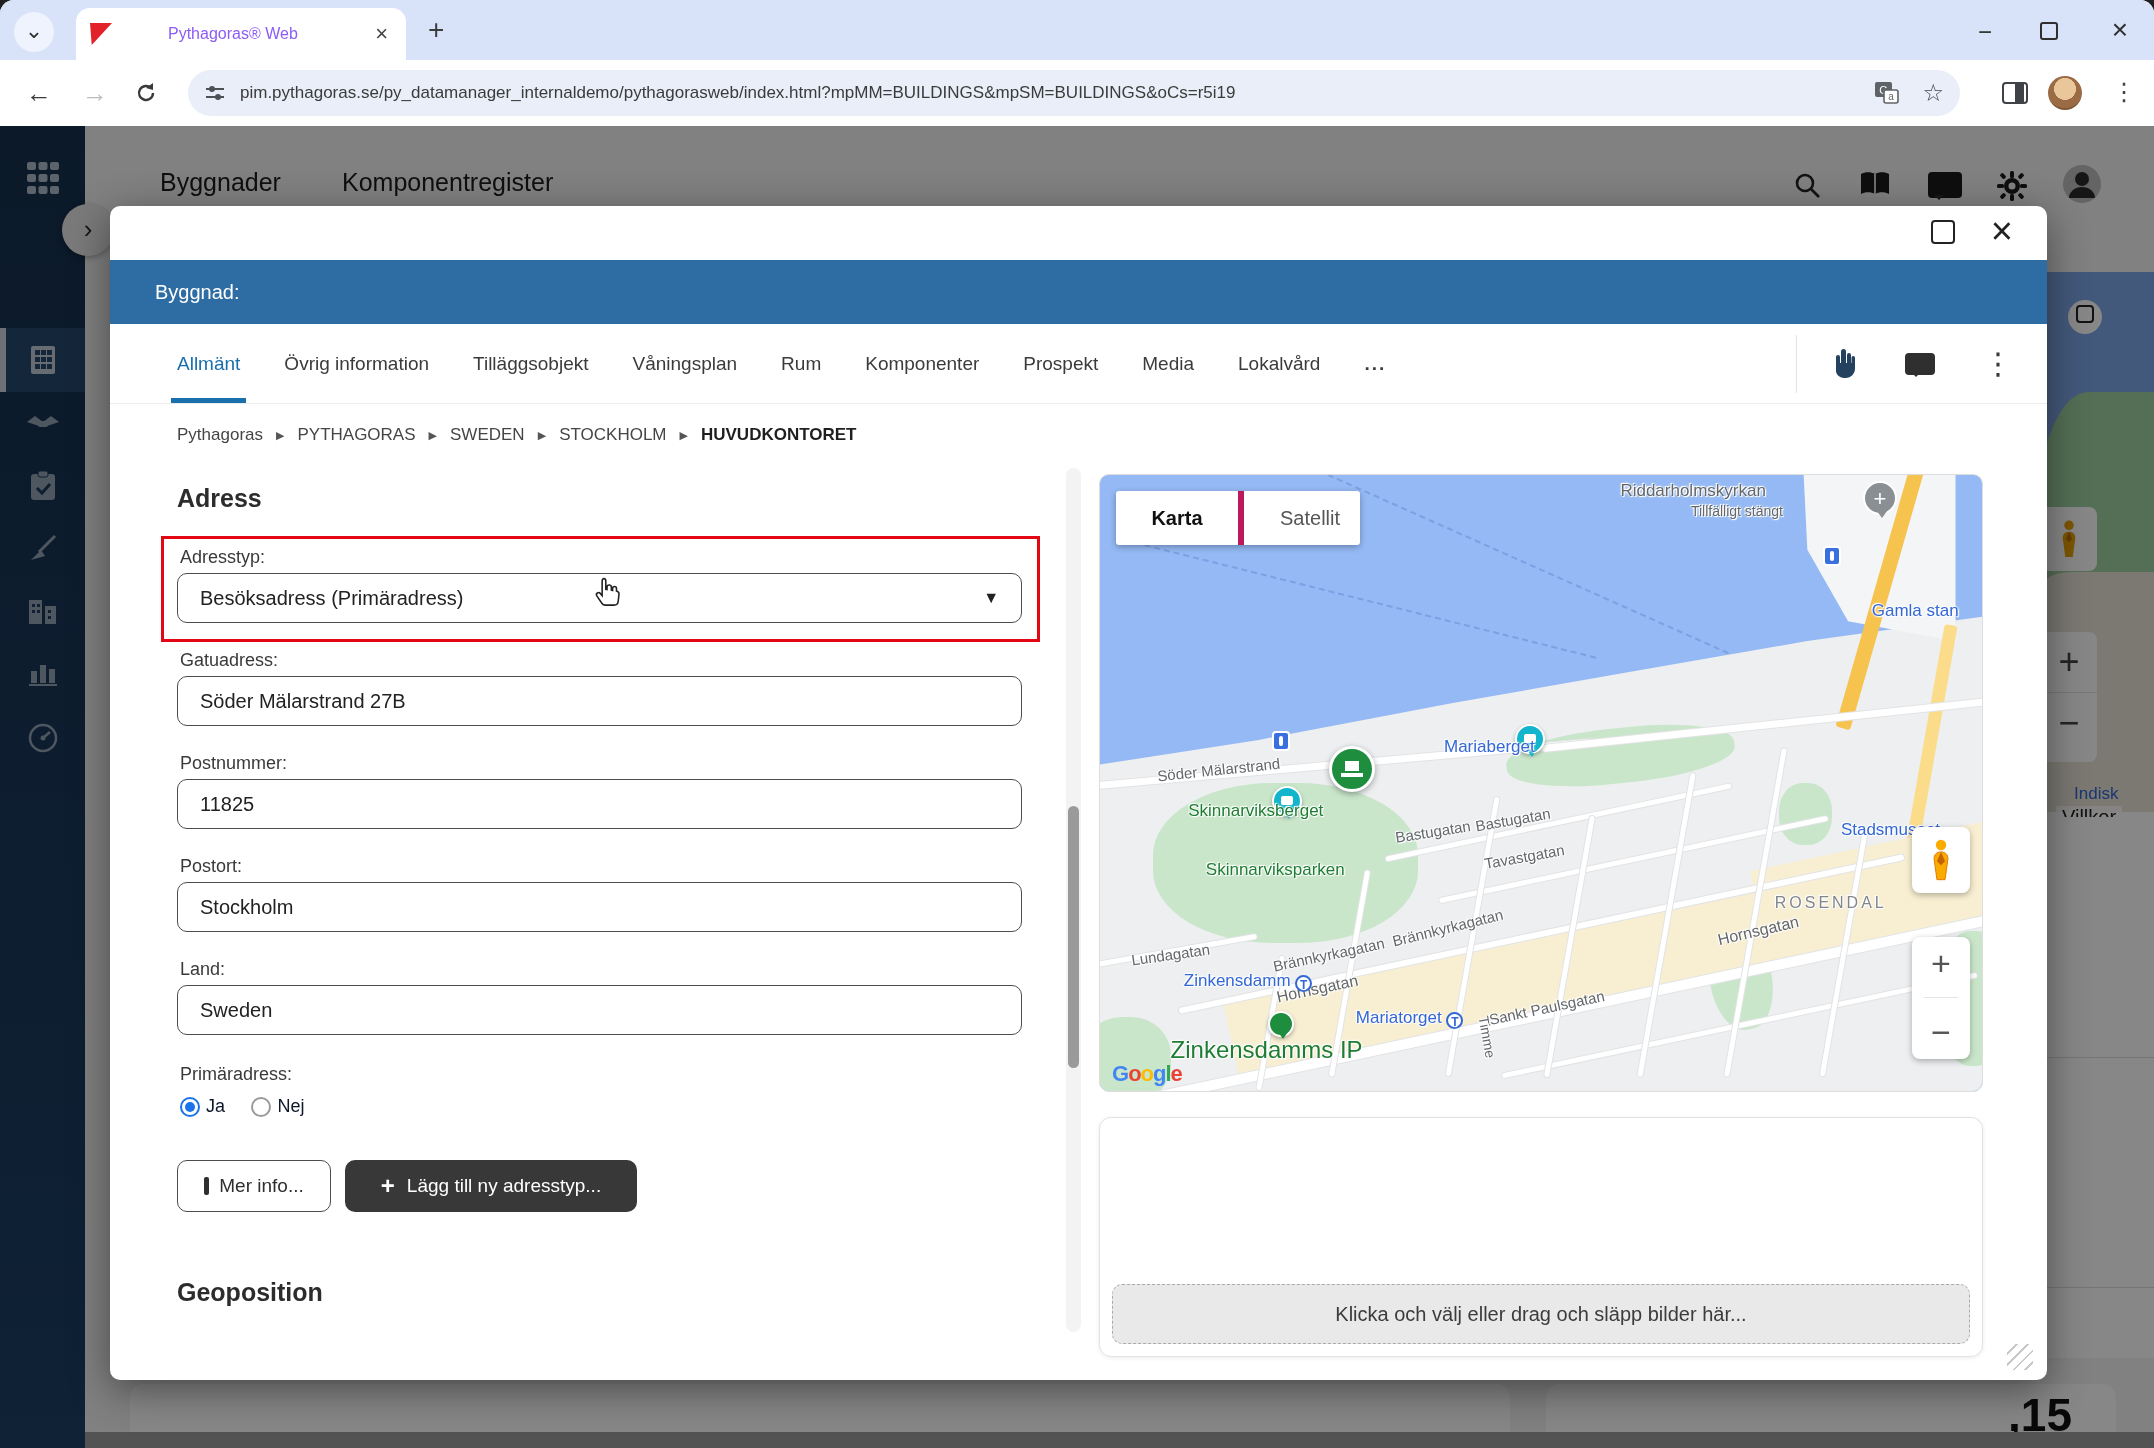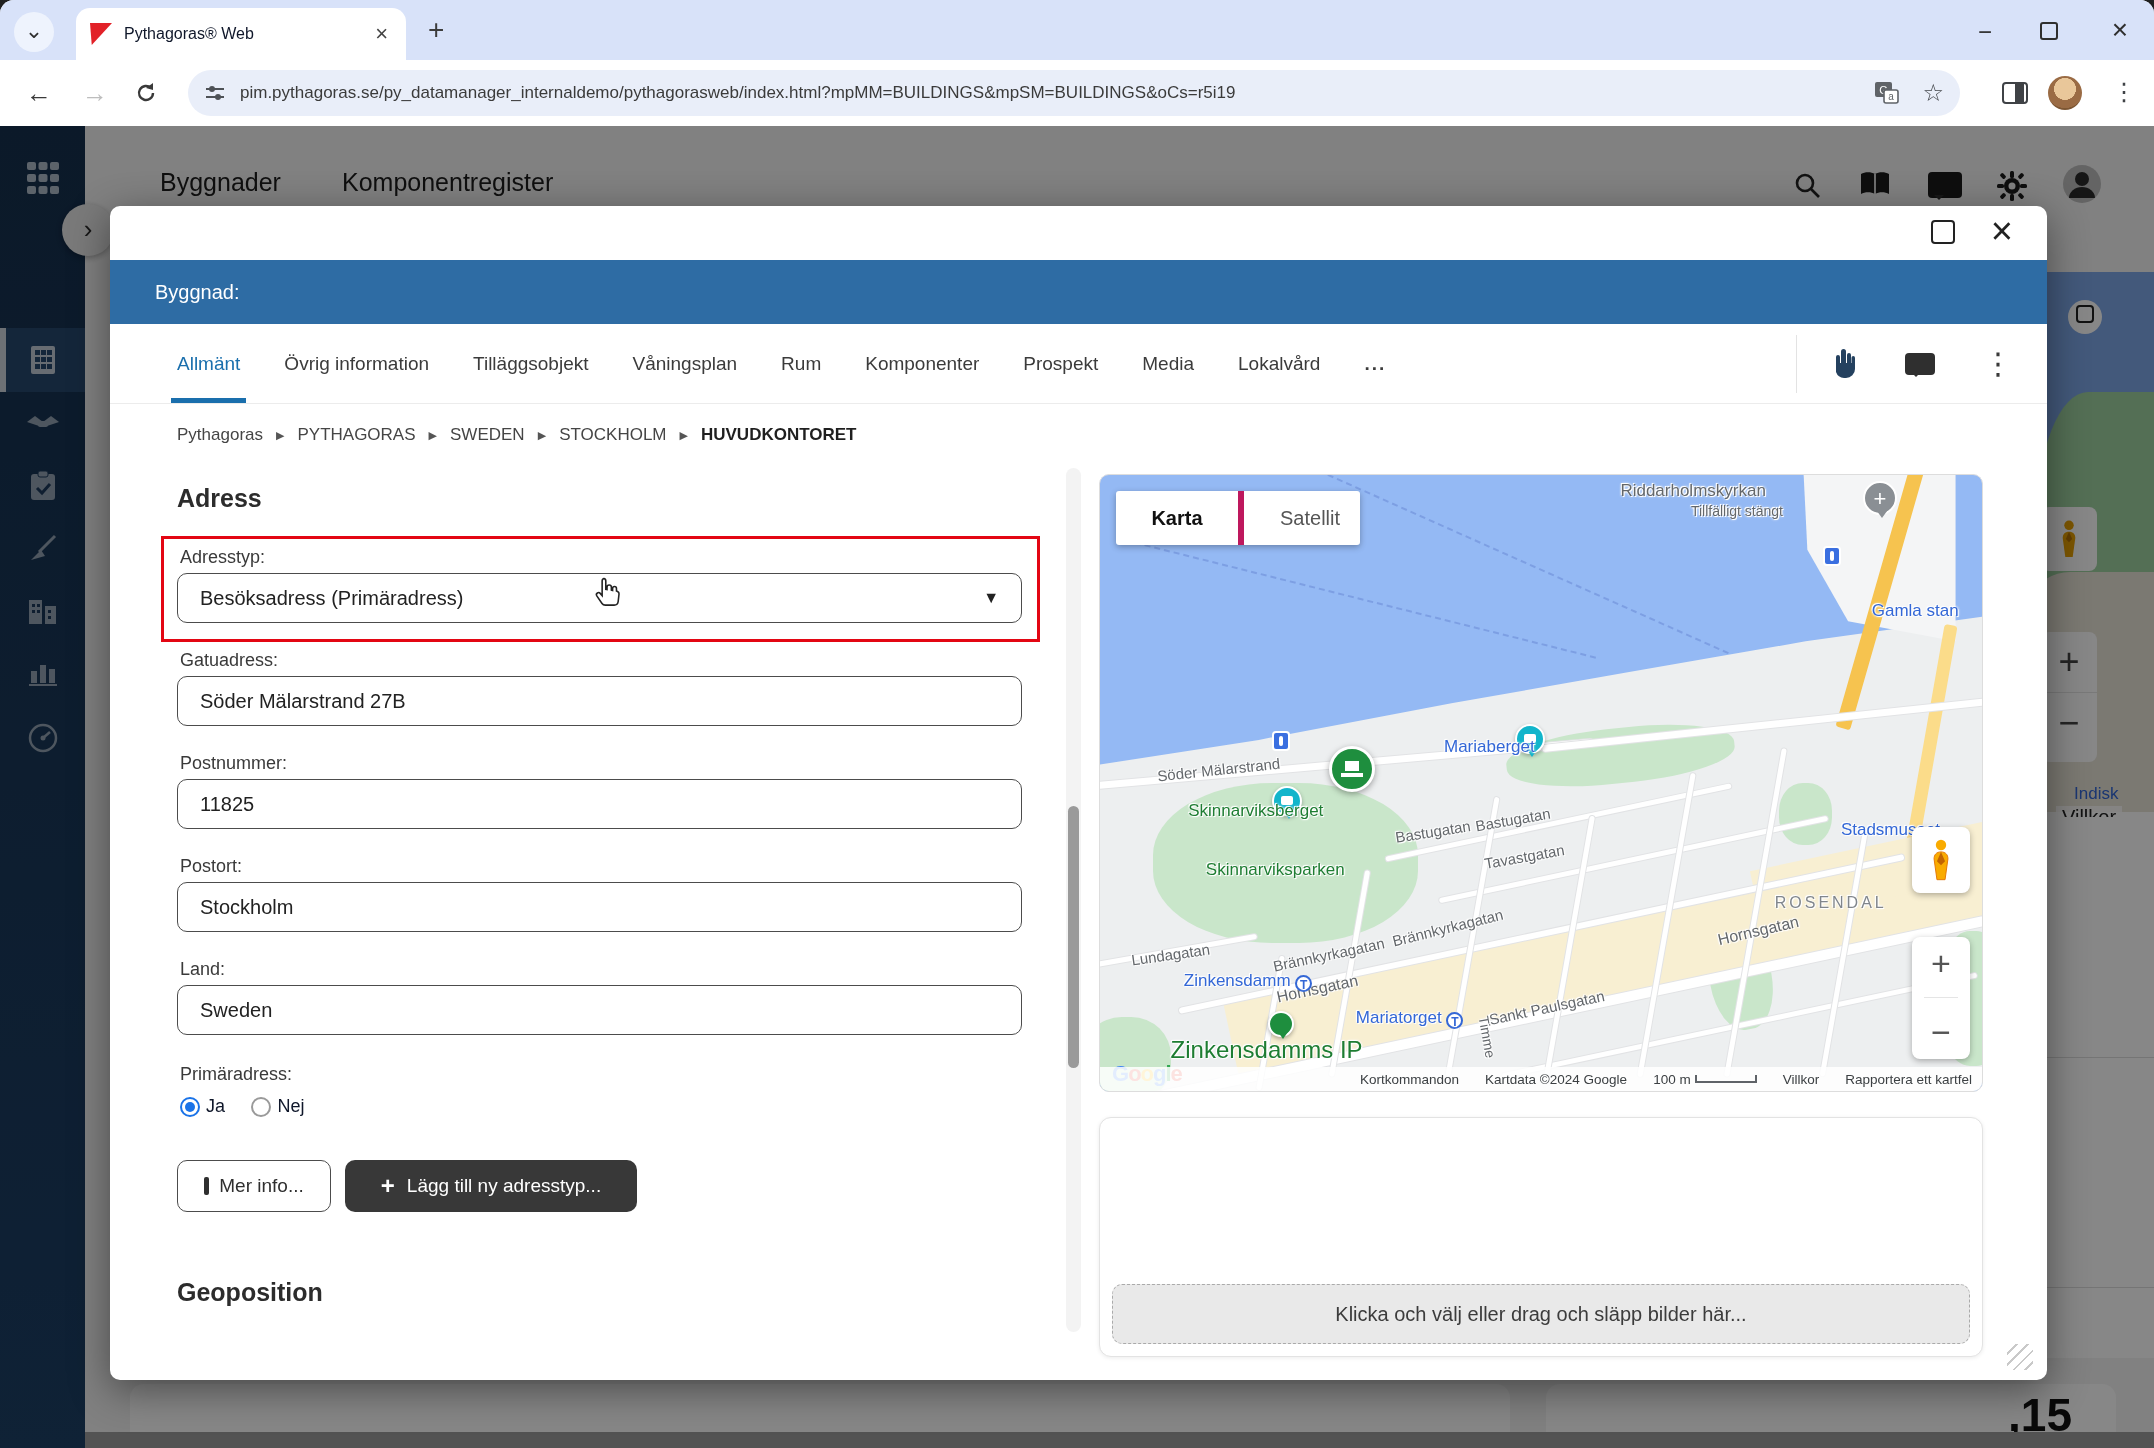--- a/index.html
+++ b/index.html
@@ -4,21 +4,21 @@
 <style>
   html,body{margin:0;padding:0;background:#202020;}
   *{box-sizing:border-box;font-family:"Liberation Sans",sans-serif;}
   .stage{position:relative;width:2154px;height:1448px;overflow:hidden;background:#f2f2f2;border-radius:14px 14px 0 0;}
   .abs{position:absolute;}
   
   .tabstrip{position:absolute;left:0;top:0;width:100%;height:60px;background:#d8e2f9;}
   .tab-chevron{position:absolute;left:14px;top:12px;width:40px;height:40px;border-radius:50%;background:#eef3fd;color:#2f2f2f;font-size:22px;text-align:center;line-height:38px;}
   .tab{position:absolute;left:76px;top:8px;width:330px;height:52px;background:#fff;border-radius:14px 14px 0 0;display:flex;align-items:center;padding:0 14px;}
   .favicon{width:22px;height:22px;background:#e22128;clip-path:polygon(0 0,100% 0,8% 100%);margin-right:12px;flex:none;}
-  .tab-title{font-size:16px;color:#0f172a;white-space:nowrap;overflow:hidden;flex:1;}
+  .tab-title{font-size:16px;color:#8b5cf6;white-space:nowrap;overflow:hidden;flex:1;margin-left:44px;}
   .tab-close{font-size:22px;color:#444;padding:0 4px;}
   .newtab{position:absolute;left:428px;top:14px;font-size:28px;color:#3c3c3c;}
   .winctl{position:absolute;top:18px;font-size:24px;color:#2f2f2f;}
   .win-max{width:18px;height:18px;border:2px solid #2f2f2f;border-radius:3px;}
   .toolbar{position:absolute;left:0;top:60px;width:100%;height:66px;background:#fff;display:flex;align-items:center;}
   .navbtn{font-size:26px;color:#3a3a3a;margin-left:26px;}
   .navbtn.dis{color:#bdbdbd;}
   .urlpill{position:absolute;left:188px;top:10px;width:1772px;height:46px;background:#e9eef9;border-radius:23px;display:flex;align-items:center;padding:0 16px;}
   .url{font-size:17px;color:#3b3b3b;margin-left:14px;flex:1;white-space:nowrap;overflow:hidden;}
   .chrome-star{font-size:24px;color:#44474c;margin-left:26px;}
@@ -505,30 +505,20 @@
           </svg>
       </div>
       <div class="zoomctl">
         <div>+</div>
         <div class="zline"></div>
         <div>−</div>
       </div>
       <div class="glogo">
         <span>G</span><span>o</span><span>o</span><span>g</span><span>l</span><span>e</span>
       </div>
-      <div class="attrib">
-        <span>Kortkommandon</span>
-        <span>Kartdata ©2024 Google</span>
-        <span style="display:flex;align-items:center;">
-            <span>100 m</span>
-            <span class="scalebar"></span>
-          </span>
-        <span>Villkor</span>
-        <span>Rapportera ett kartfel</span>
-      </div>
     </div>
 
     <div class="imgcard">
       <div class="dropzone">Klicka och välj eller drag och släpp bilder här...</div>
     </div>
 
     <div class="grip"></div>
   </div>
 </div>
 

